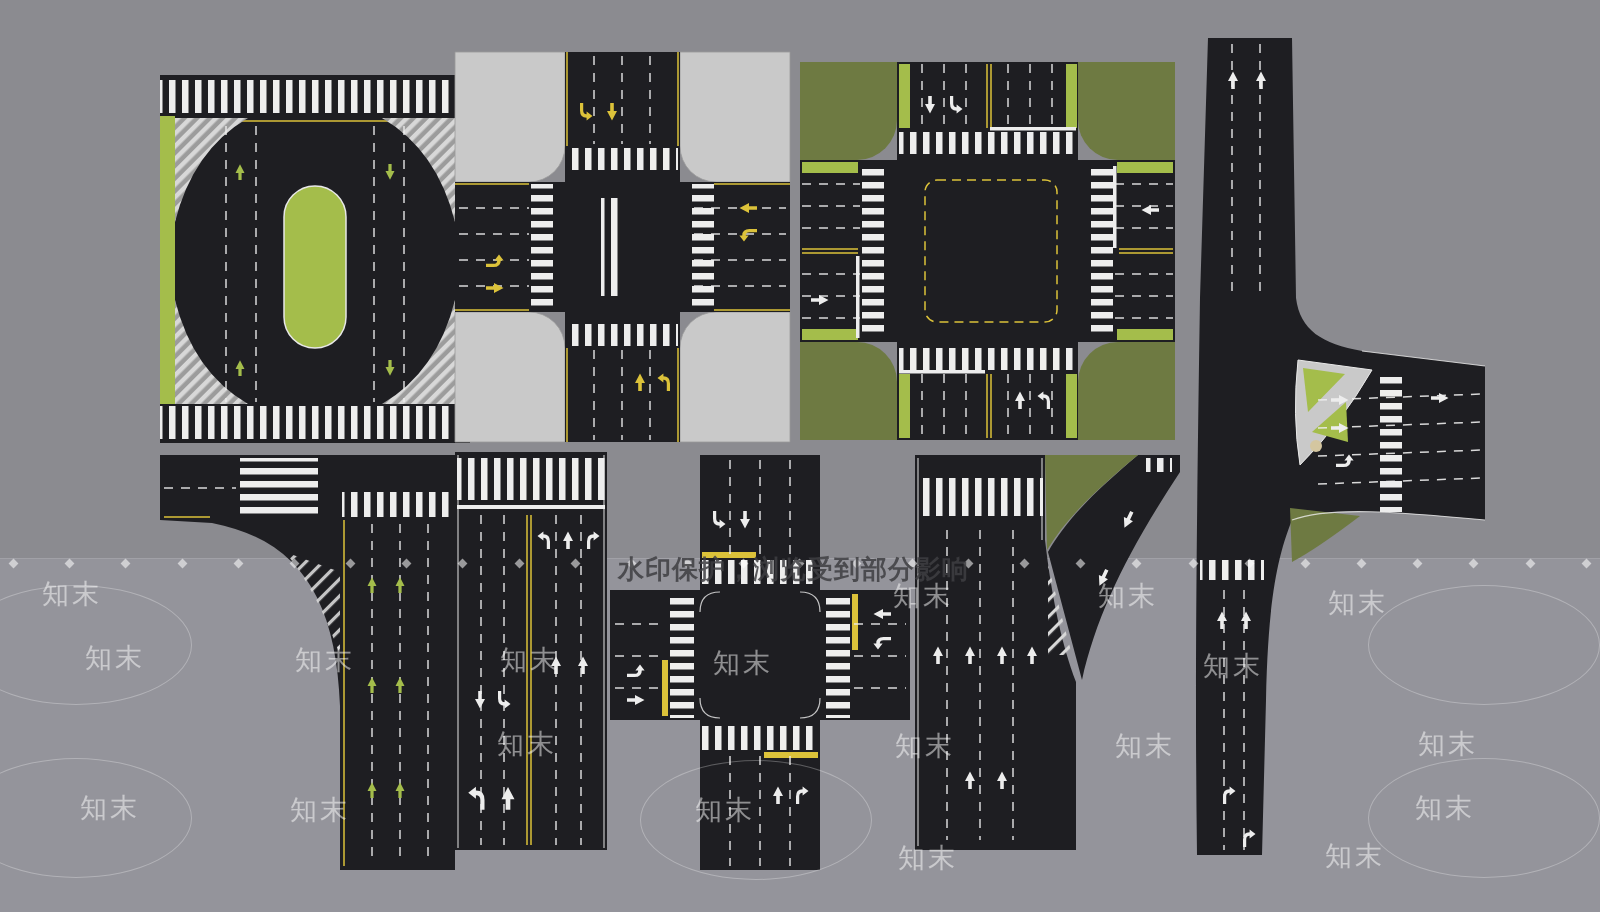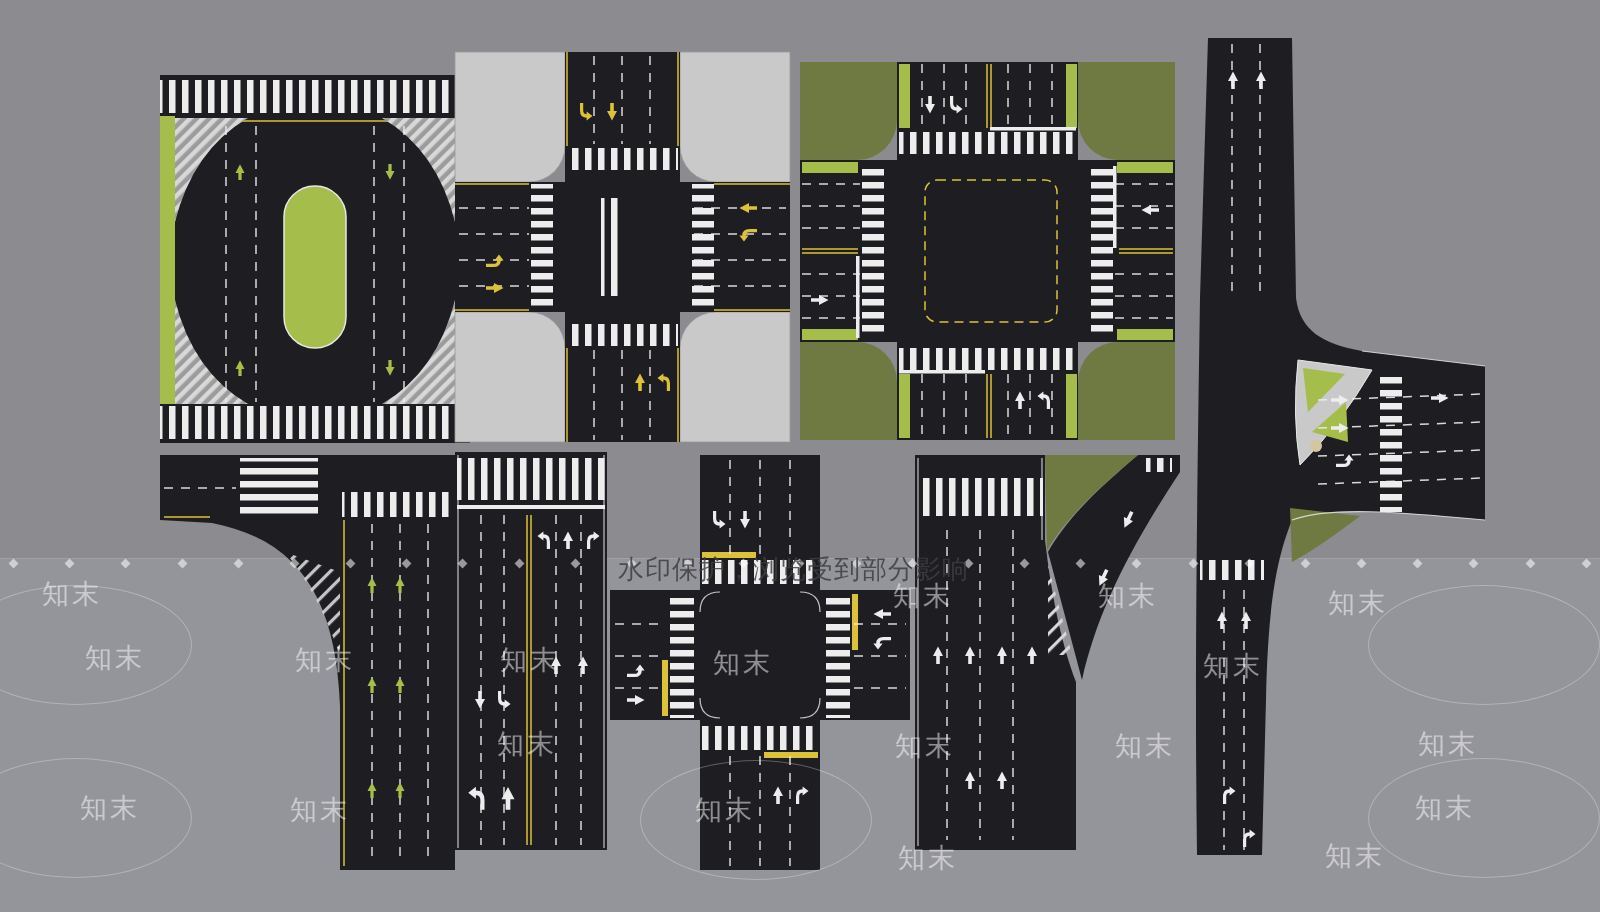--- a/index.html
+++ b/index.html
@@ -10,21 +10,21 @@
               background:var(--bg_lower,#94949b);border-top:1px solid rgba(255,255,255,.12)}
   svg.scene{position:absolute;left:0;top:0;display:block}
   .wm-layer{position:absolute;inset:0;pointer-events:none}
   .wm-diamonds{position:absolute;left:0;top:560px;width:1600px;display:flex;
                justify-content:space-between;padding:0 10px;box-sizing:border-box}
   .dm{width:7px;height:7px;background:rgba(255,255,255,.55);transform:rotate(45deg)}
   .wm-ellipse{position:absolute;width:230px;height:118px;border:1px solid rgba(255,255,255,.28);
               border-radius:50%}
   .wm-text{position:absolute;font-size:27px;font-weight:normal;letter-spacing:3px;
            color:rgba(255,255,255,.5);white-space:nowrap}
-  .wm-protect{position:absolute;left:618px;top:552px;font-size:26px;font-weight:normal;
+  .wm-protect{position:absolute;left:618px;top:552px;font-size:26px;font-weight:bold;
               letter-spacing:1px;color:rgba(62,62,66,.85);white-space:nowrap}
   
   .f-road{fill:var(--asphalt,#1e1e22)}
   .f-walk{fill:var(--walk,#c9c9c9)}
   .f-green{fill:var(--green,#a4bd4b)}
   .f-olive{fill:var(--olive,#6e7a42)}
   .f-white{fill:var(--white,#ededed)}
   .f-yellow{fill:var(--yellow,#dcc23a)}
   .dash{stroke:var(--white,#ededed);stroke-width:1.5;stroke-dasharray:9 8;fill:none;opacity:.9}
   .s-yellow{stroke:var(--yellow,#dcc23a);stroke-width:1.5;fill:none}

